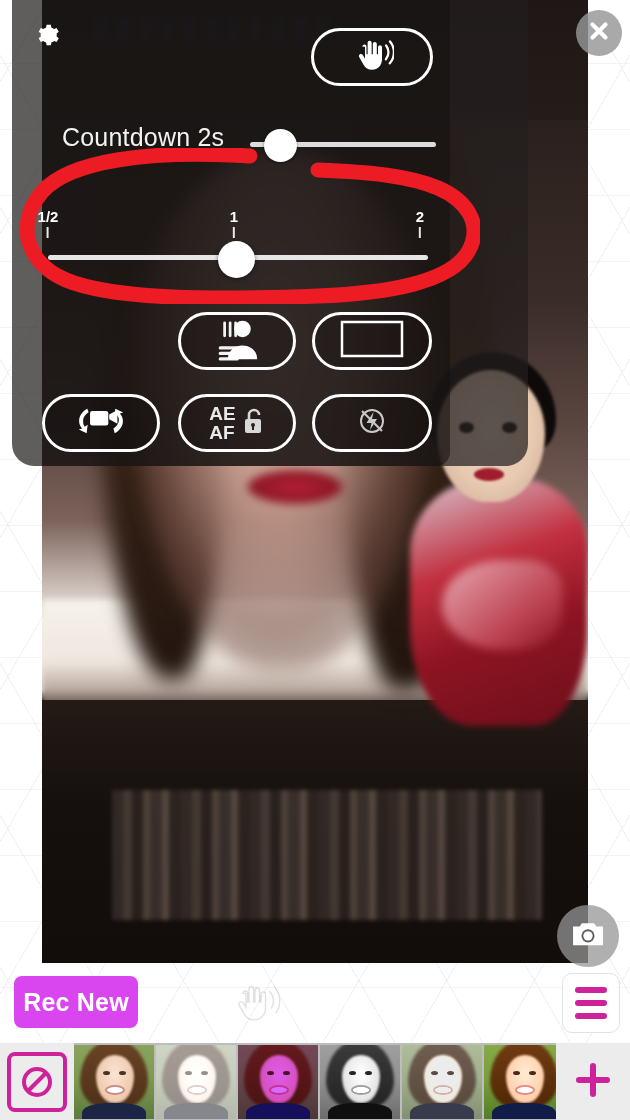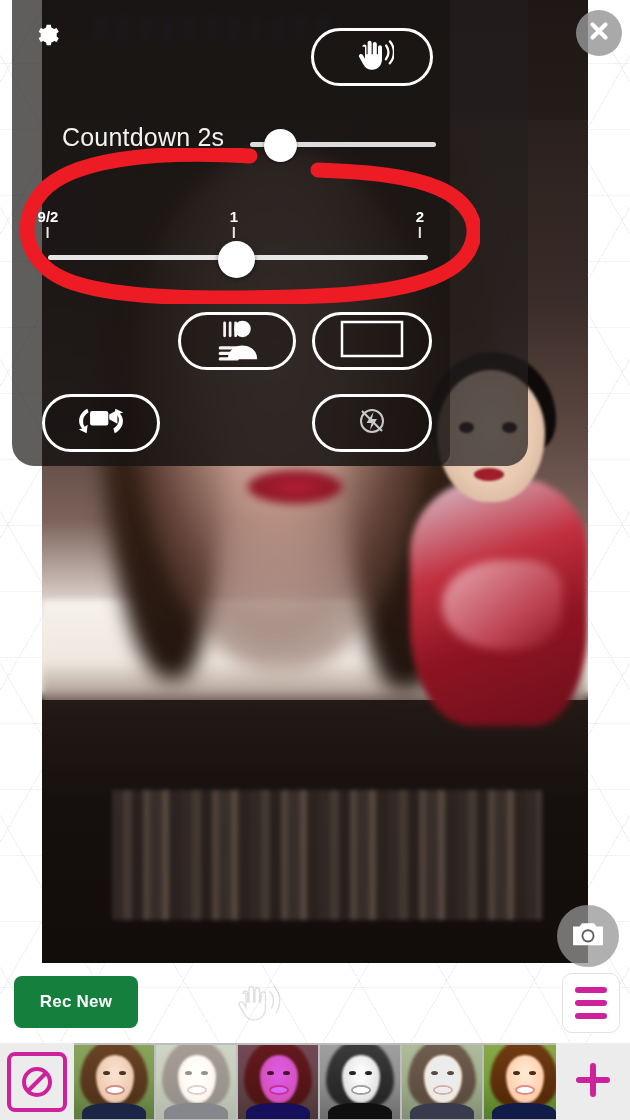--- a/index.html
+++ b/index.html
@@ -285,24 +285,24 @@
   }
 
   
   .action-bar {
     position: absolute;
     left: 0; top: 963px; width: 630px; height: 80px;
   }
   .rec-new-btn {
     position: absolute; left: 14px; top: 13px;
     width: 124px; height: 52px;
-    background: #15803d;
+    background: #d946ef;
     border-radius: 8px;
     display:flex; align-items:center; justify-content:center;
-    color:#fff; font-size: 17px; font-weight: bold;
+    color:#fff; font-size: 25px; font-weight: bold;
     letter-spacing: .2px;
   }
   .wave-ghost {
     position: absolute; left: 226px; top: 980px;
     width: 56px; height: 46px;
     opacity: .20;
   }
   .menu-btn {
     position: absolute; right: 10px; top: 10px;
     width: 56px; height: 58px;
@@ -451,21 +451,21 @@
 
     <div class="slider-row" id="countdown-row">
       <div class="countdown-label">Countdown 2s</div>
       <div class="cd-track"></div>
       <div class="cd-thumb"></div>
     </div>
 
     <div class="slider-row" id="speed-block">
       <div class="tick-labels">
         <div class="tick" style="left:0%;">
-          <span>9/2</span>
+          <span>1/2</span>
           <span class="tick-mark"></span>
         </div>
         <div class="tick" style="left:50%;">
           <span>1</span>
           <span class="tick-mark"></span>
         </div>
         <div class="tick" style="left:100%;">
           <span>2</span>
           <span class="tick-mark"></span>
         </div>
@@ -503,20 +503,36 @@
       <span>
         <svg width="52" height="42" viewBox="0 0 56 46" fill="#ffffff">
           <rect x="16" y="12" width="20" height="16" rx="2.5"></rect>
           <path d="M37 16l9-5v15l-9-5z"></path>
           <path d="M13 9.5C7.5 12.4 4 17.2 4 22.6c0 3.2 1.2 6.1 3.3 8.5l-3.6 1.1 8.6 4.3 1.1-9.4-3.3 2.2A9.4 9.4 0 0 1 8.4 22.6c0-3.7 2.4-7 6-9.2z"></path>
           <path d="M43 36.5c5.5-2.9 9-7.7 9-13.1 0-3.2-1.2-6.1-3.3-8.5l3.6-1.1-8.6-4.3-1.1 9.4 3.3-2.2a9.4 9.4 0 0 1 1.7 5.3c0 3.7-2.4 7-6 9.2z"></path>
         </svg>
       </span>
     </div>
 
+    <div class="pill-btn" id="btn-aeaf">
+      <span class="aeaf-wrap">
+        <span class="aeaf-text">
+          <span>AE</span><br>
+          <span>AF</span>
+        </span>
+        <span>
+          <svg width="24" height="30" viewBox="0 0 24 30" fill="#d8d8d8">
+            <rect x="4" y="13" width="16" height="14" rx="2"></rect>
+            <path d="M8 13v-4a5 5 0 0 1 10 0" fill="none" stroke="#d8d8d8" stroke-width="2.6"></path>
+            <circle cx="12" cy="19" r="2" fill="#2a2220"></circle>
+            <rect x="11" y="19" width="2" height="5" fill="#2a2220"></rect>
+          </svg>
+        </span>
+      </span>
+    </div>
 
     <div class="pill-btn" id="btn-flash">
       <span>
         <svg width="32" height="32" viewBox="0 0 32 32" fill="none">
           <circle cx="16" cy="16" r="11" stroke="#c9c9c9" stroke-width="2"></circle>
           <path d="M17.5 7l-7 11h5l-1.5 7 7-11h-5z" fill="#c9c9c9"></path>
           <line x1="6" y1="6" x2="26" y2="26" stroke="#c9c9c9" stroke-width="2.2"></line>
         </svg>
       </span>
     </div>

